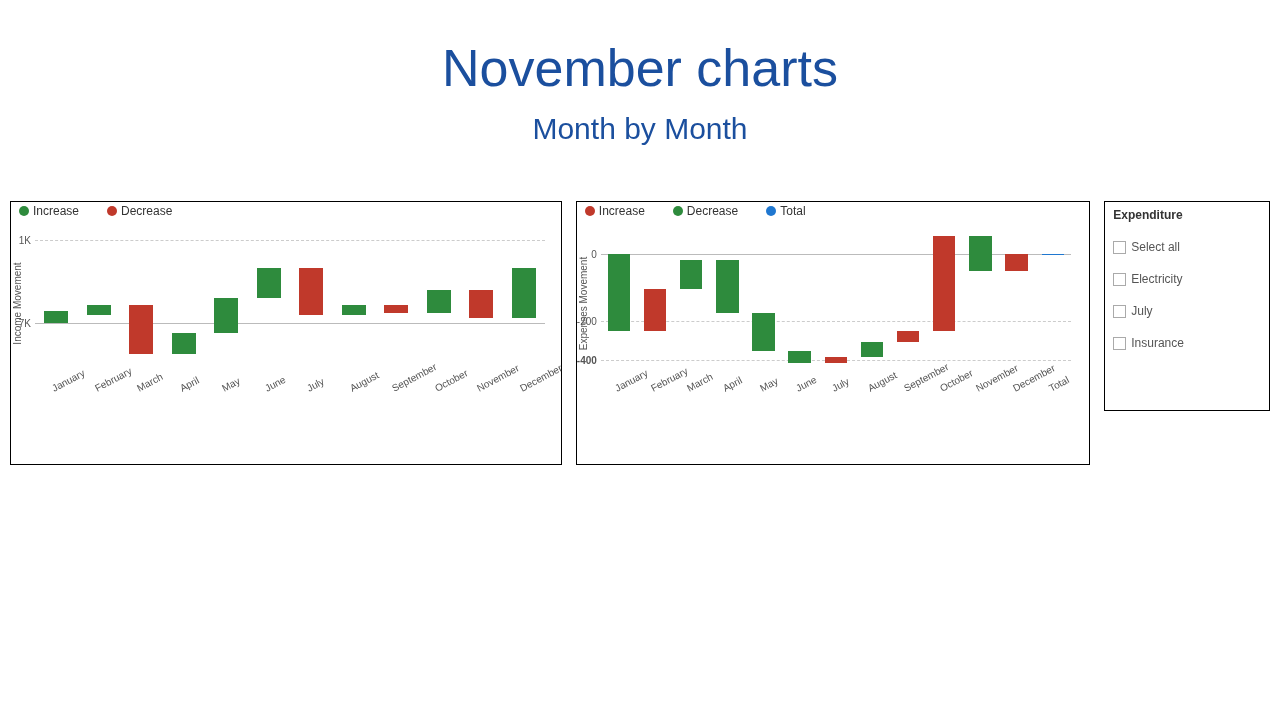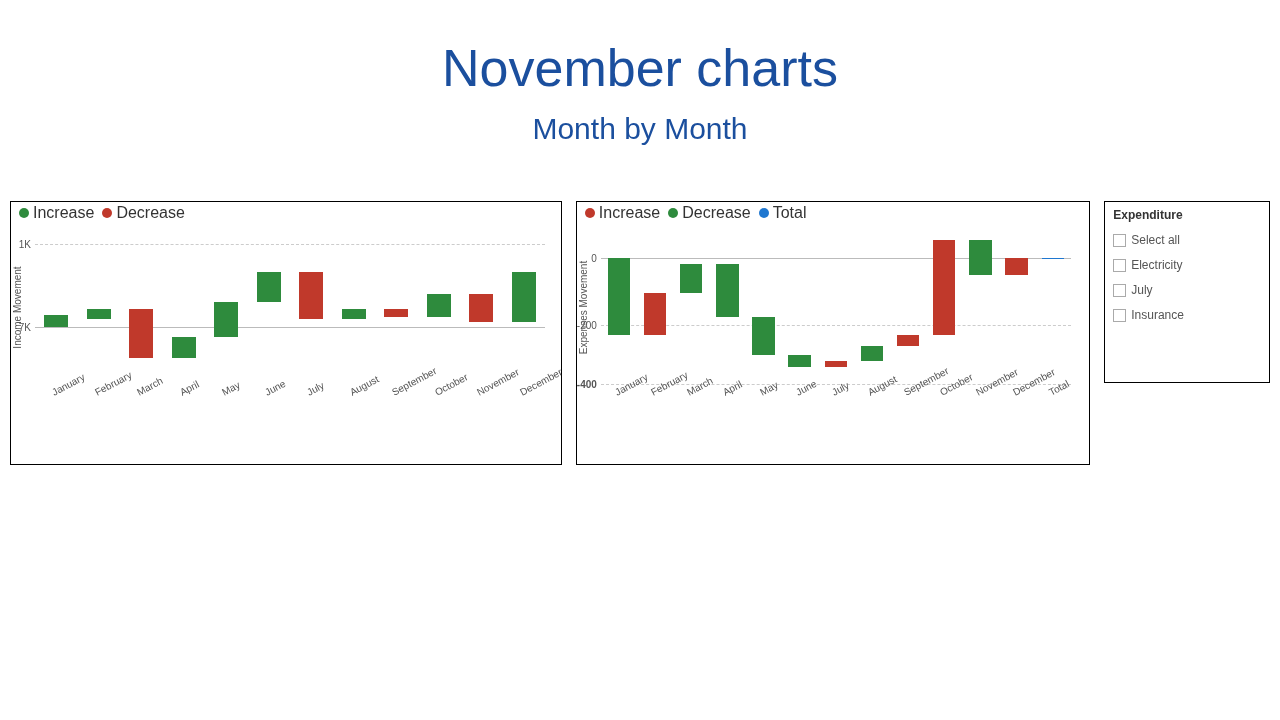--- a/index.html
+++ b/index.html
@@ -1,38 +1,38 @@
 <!DOCTYPE html>
 <html><head>
 <meta charset="utf-8">
 <style>
   html,body{margin:0;padding:0;width:1280px;height:720px;font-family:"Segoe UI",Arial,sans-serif;background:#fff;color:#333}
   .title{text-align:center;font-size:52px;color:#1b4f9e;margin-top:38px;font-weight:400}
   .subtitle{text-align:center;font-size:30px;color:#1b4f9e;margin-top:14px;font-weight:400}
   .row{display:flex;gap:14px;margin:55px 10px 0 10px;align-items:flex-start}
   .panel{border:1px solid #000;background:#fff;position:relative}
   .panel-title{font-size:14px;font-weight:600;color:#333;padding:6px 8px 2px 8px}
-  .legend{display:flex;gap:8px;padding:2px 8px 6px 8px;font-size:16px;color:#333}
+  .legend{display:flex;gap:28px;padding:2px 8px 6px 8px;font-size:12px;color:#333}
   .legend span{display:inline-flex;align-items:center;gap:4px}
   .swatch{width:10px;height:10px;border-radius:50%;display:inline-block}
   .sw-green{background:#2e8b3d}
   .sw-red{background:#c0392b}
   .sw-blue{background:#1f77d0}
   .plot{position:relative;margin:0 6px 6px 24px}
   .ylabel{position:absolute;left:-18px;top:50%;transform:translateX(-50%) rotate(-90deg);transform-origin:center;font-size:10px;color:#555;white-space:nowrap}
   .grid{position:absolute;left:0;right:0;border-top:1px dashed #ccc;font-size:10px;color:#555}
   .grid span{position:absolute;left:-4px;top:-6px;transform:translateX(-100%)}
   .bar{position:absolute;width:24px}
   .b-green{background:#2e8b3d}
   .b-red{background:#c0392b}
   .xaxis{position:relative;height:40px}
   .xlab{position:absolute;font-size:10px;color:#555;transform:rotate(-28deg);transform-origin:left top;white-space:nowrap}
   .filter{border:1px solid #000;width:150px;padding:6px 8px 60px 8px;font-size:12px}
   .filter-title{font-weight:600;margin-bottom:2px}
-  .filter-item{display:flex;align-items:center;gap:5px;margin-top:11px;color:#555}
+  .filter-item{display:flex;align-items:center;gap:5px;margin-top:18px;color:#555}
   .cb{width:11px;height:11px;border:1px solid #aaa;display:inline-block}
   .zero-line{position:absolute;left:0;right:0;border-top:1px solid #bbb}
 </style>
 </head>
 <body>
 
 <div class="title">November charts</div>
 <div class="subtitle">Month by Month</div>
 
 <div class="row">
@@ -102,21 +102,21 @@
         </span>
     </div>
     <div class="plot" id="plot1" style="height:148px;width:470px">
       <div class="ylabel">Expenses Movement</div>
     <div class="grid" style="top: 29.6px;">
           <span>0</span>
         </div>
         <div class="grid" style="top: 97px;">
           <span>-200</span>
         </div>
-        <div class="grid" style="top: 156px; font-weight: bold;">
+        <div class="grid" style="top: 136px; font-weight: bold;">
           <span>-400</span>
         </div>
         <div class="zero-line" style="top: 29.6px;"></div>
         <div class="bar b-green" style="left: 6.86923px; width: 22.4154px; top: 29.6px; height: 76.96px;"></div>
         <div class="bar b-red" style="left: 43.0231px; width: 22.4154px; top: 65.12px; height: 41.44px;"></div>
         <div class="bar b-green" style="left: 79.1769px; width: 22.4154px; top: 35.52px; height: 29.6px;"></div>
         <div class="bar b-green" style="left: 115.331px; width: 22.4154px; top: 35.52px; height: 53.28px;"></div>
         <div class="bar b-green" style="left: 151.485px; width: 22.4154px; top: 88.8px; height: 38.48px;"></div>
         <div class="bar b-green" style="left: 187.638px; width: 22.4154px; top: 127.28px; height: 11.84px;"></div>
         <div class="bar b-red" style="left: 223.792px; width: 22.4154px; top: 133.2px; height: 5.92px;"></div>

